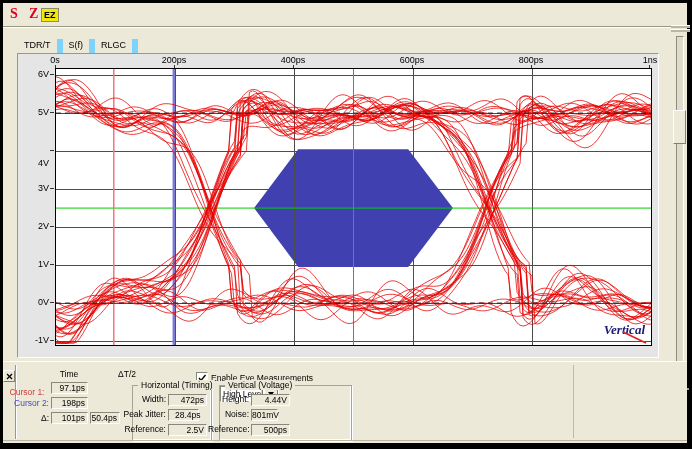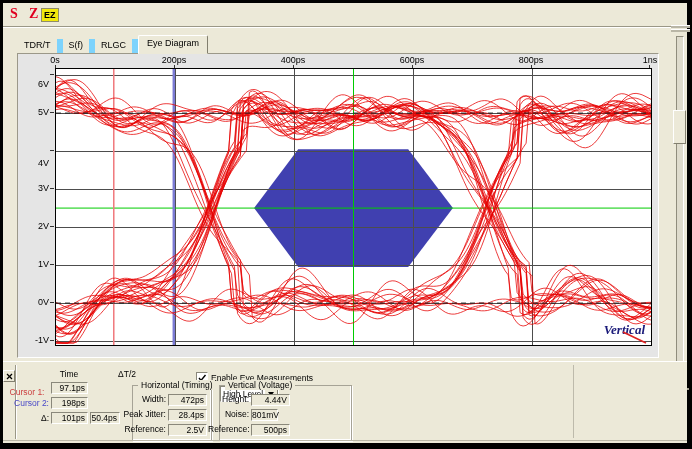--- a/index.html
+++ b/index.html
@@ -72,39 +72,38 @@
 
   <div class="abs" style="left:671px;top:25px;width:19px;">
     <div class="ridge"></div>
       <div class="ridge"></div>
   </div>
 
   <div id="tabstrip" class="abs">
     <div class="tab-flat">TDR/T</div>
     <div class="tab-flat">S(f)</div>
     <div class="tab-flat">RLGC</div>
-    <div class="tab-active">Eye Diagram</div>
   </div>
 
   <div id="plot-panel" class="abs">
 
     <span class="xtick" style="left:15px;">0s</span>
     <span class="xtick" style="left:134px;">200ps</span>
     <span class="xtick" style="left:253px;">400ps</span>
     <span class="xtick" style="left:372px;">600ps</span>
     <span class="xtick" style="left:491px;">800ps</span>
     <span class="xtick" style="left:610px;">1ns</span>
     <div class="xtickmark" style="left:37px;"></div>
     <div class="xtickmark" style="left:156px;"></div>
     <div class="xtickmark" style="left:275px;"></div>
     <div class="xtickmark" style="left:394px;"></div>
     <div class="xtickmark" style="left:513px;"></div>
     <div class="xtickmark" style="left:631px;"></div>
 
-    <span class="ytick" style="top:15px;margin-top:10px;">6V</span>
+    <span class="ytick" style="top:15px;">6V</span>
     <span class="ytick" style="top:53px;">5V</span>
     <span class="ytick" style="top:104px;">4V</span>
     <span class="ytick" style="top:129px;">3V</span>
     <span class="ytick" style="top:167px;">2V</span>
     <span class="ytick" style="top:205px;">1V</span>
     <span class="ytick" style="top:243px;">0V</span>
     <span class="ytick" style="top:281px;">-1V</span>
     <div class="ytickmark" style="top:20px;"></div>
     <div class="ytickmark" style="top:58px;"></div>
     <div class="ytickmark" style="top:96px;"></div>
@@ -218,21 +217,21 @@
         <polyline points="2,5 4,7.5 8.5,2" stroke="#000" stroke-width="1.4" fill="none"></polyline>
       </svg>
     </div>
     <span class="lbl" style="left:208px;top:10px;">Enable Eye Measurements</span>
 
     <div class="groupbox" style="left:129px;top:23px;width:78px;height:54px;">
       <span class="group-title">Horizontal (Timing)</span>
       <span class="glabel" style="left:2px;top:8px;width:31px;">Width:</span>
       <div class="field" style="left:35px;top:8px;width:39px;">472ps</div>
       <span class="glabel" style="left:-14px;top:23px;width:47px;">Peak Jitter:</span>
-      <div class="field" style="left:35px;top:23px;width:39px;padding-left:6px;">28.4ps</div>
+      <div class="field" style="left:35px;top:23px;width:31px;padding-left:6px;">28.4ps</div>
       <span class="glabel" style="left:-10px;top:38px;width:43px;">Reference:</span>
       <div class="field" style="left:35px;top:38px;width:39px;">2.5V</div>
     </div>
 
     <div class="groupbox" style="left:216px;top:23px;width:131px;height:54px;">
       <span class="group-title">Vertical (Voltage)</span>
       <span class="glabel" style="left:2px;top:8px;width:27px;">Height:</span>
       <div class="field" style="left:31px;top:8px;width:39px;">4.44V</div>
       <span class="glabel" style="left:2px;top:23px;width:27px;">Noise:</span>
       <div class="field" style="left:31px;top:23px;width:27px;">801mV</div>

